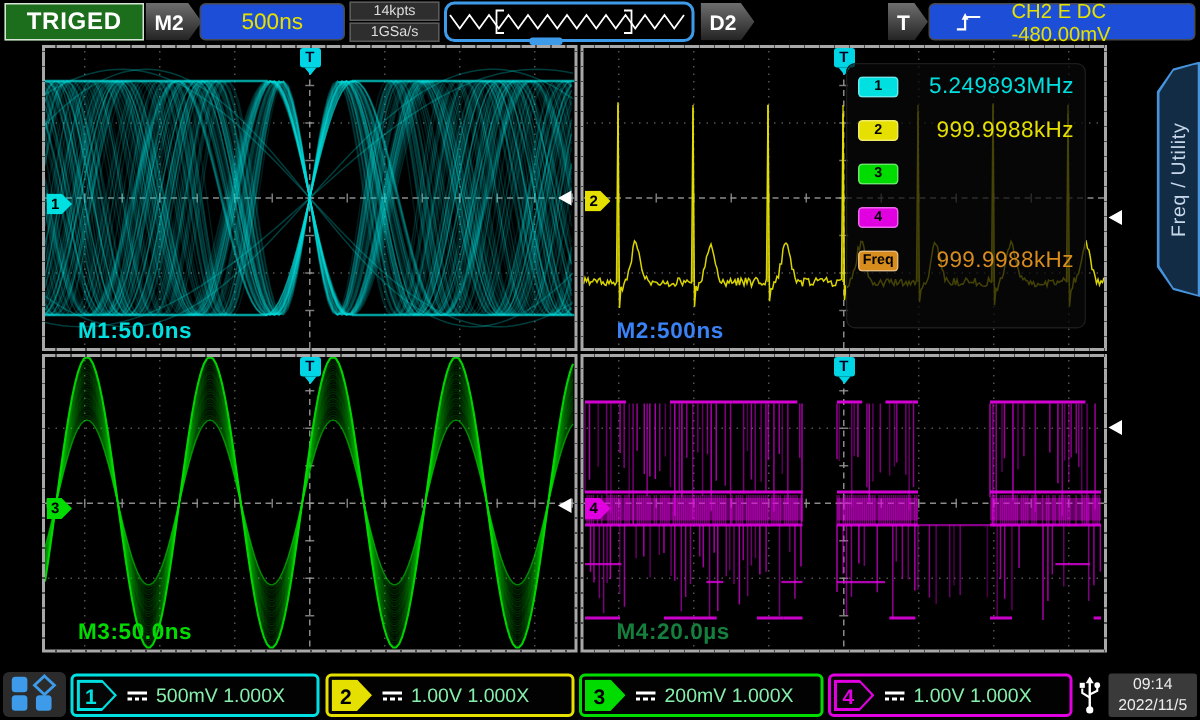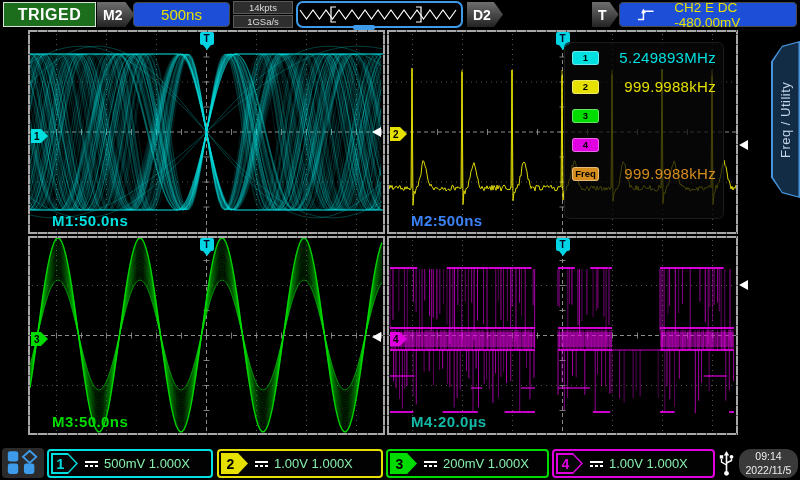--- a/index.html
+++ b/index.html
@@ -88,21 +88,21 @@
   .ch-badge .in{position:absolute;inset:2px;background:#060606;display:none;
     clip-path:polygon(0 0,15px 0,23px 50%,15px 100%,0 100%);}
   .ch-badge .n{position:absolute;inset:0;display:flex;align-items:center;justify-content:center;
     padding-right:8px;font-weight:bold;font-size:14px;color:#000;}
   .ch-badge.outline .in{display:block;}
   .dc-icon{width:13px;flex:none;margin:0 6px 0 4px;}
   .dc-icon .solid{height:2px;background:#fff;}
   .dc-icon .dash{height:2px;margin-top:2px;background:repeating-linear-gradient(90deg,#fff 0 3px,transparent 3px 5px);}
   .ch-scale{color:#86efac;font-size:13px;white-space:nowrap;}
   #usb-wrap{position:absolute;left:716px;top:2px;width:21px;height:29px;display:flex;align-items:center;justify-content:center;}
-  #datetime{position:absolute;left:739px;top:2px;width:59px;height:29px;background:#3a3a3a;border-radius:12px;
+  #datetime{position:absolute;left:739px;top:2px;width:59px;height:29px;background:#3a3a3a;border-radius:2px;
     color:#ececec;font-size:10.5px;display:flex;flex-direction:column;align-items:center;justify-content:center;line-height:1.3;}
 </style>
 </head>
 <body>
 
 <div id="screen">
 
   <div id="topbar">
     <div id="trig-status">TRIGED</div>
     <div class="chev" id="chev-m">M2</div>
@@ -762,21 +762,21 @@
         <line x1="230.5941855381243" y1="112" x2="230.5941855381243" y2="160.395462338347" stroke="#e000e0" stroke-width="1" opacity="0.5590189493028447"></line>
         <line x1="235.115917425137" y1="112" x2="235.115917425137" y2="164.59936718456447" stroke="#e000e0" stroke-width="1" opacity="0.3906696101417765"></line>
         <line x1="244.1313400422223" y1="112" x2="244.1313400422223" y2="160.26903460733593" stroke="#e000e0" stroke-width="1" opacity="0.44537828774191435"></line>
         <line x1="246.99838572368026" y1="112" x2="246.99838572368026" y2="152.32134921709076" stroke="#e000e0" stroke-width="1" opacity="0.3293424059869721"></line>
         <line x1="251.12470418051817" y1="112" x2="251.12470418051817" y2="158.59378578839824" stroke="#e000e0" stroke-width="1" opacity="0.49212120473384857"></line>
         <line x1="269.25692491116934" y1="112" x2="269.25692491116934" y2="160.38937896955758" stroke="#e000e0" stroke-width="1" opacity="0.3045851871371269"></line>
         <line x1="223" y1="112" x2="271" y2="112" stroke="#e000e0" stroke-width="1.5" opacity="0.6"></line>
       </svg>
     <div class="ch-marker" style="background: rgb(224, 0, 224); top: 94px;">4</div>
     <div class="trig-marker" style="left: 166.5px;">T</div>
-    <div class="quad-label" style="color: #14b8a6;">M4:20.0µs</div>
+    <div class="quad-label" style="color: #15803d;">M4:20.0µs</div>
   </div>
 
   <div class="level-arrow" style="left:372px;top:127px"></div>
   <div class="level-arrow" style="left:739px;top:140px"></div>
   <div class="level-arrow" style="left:372px;top:332px"></div>
   <div class="level-arrow" style="left:739px;top:280px"></div>
 
   <div id="freq-panel">
     <div class="fp-row">
       <span class="fp-badge" style="background: rgb(0, 224, 224);">1</span>

